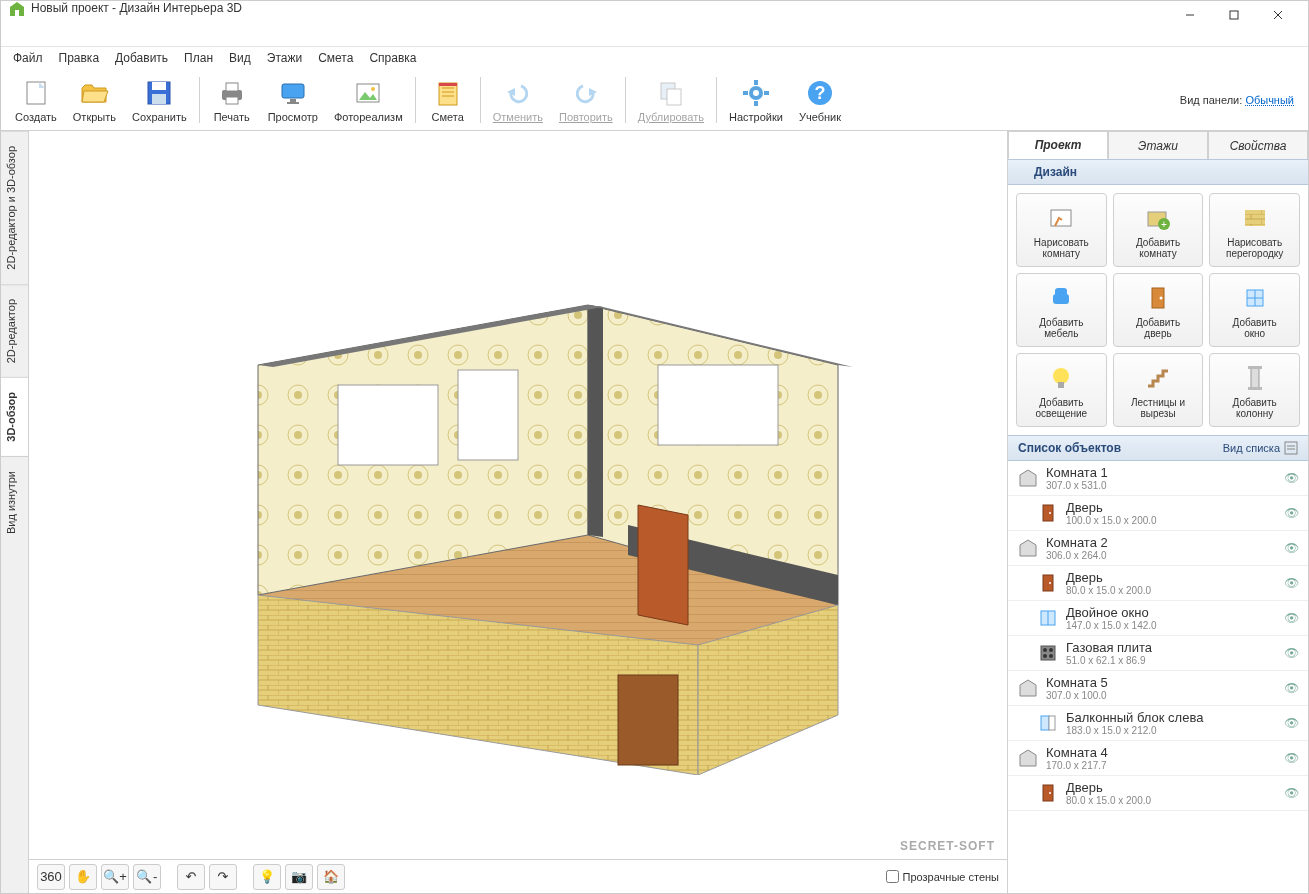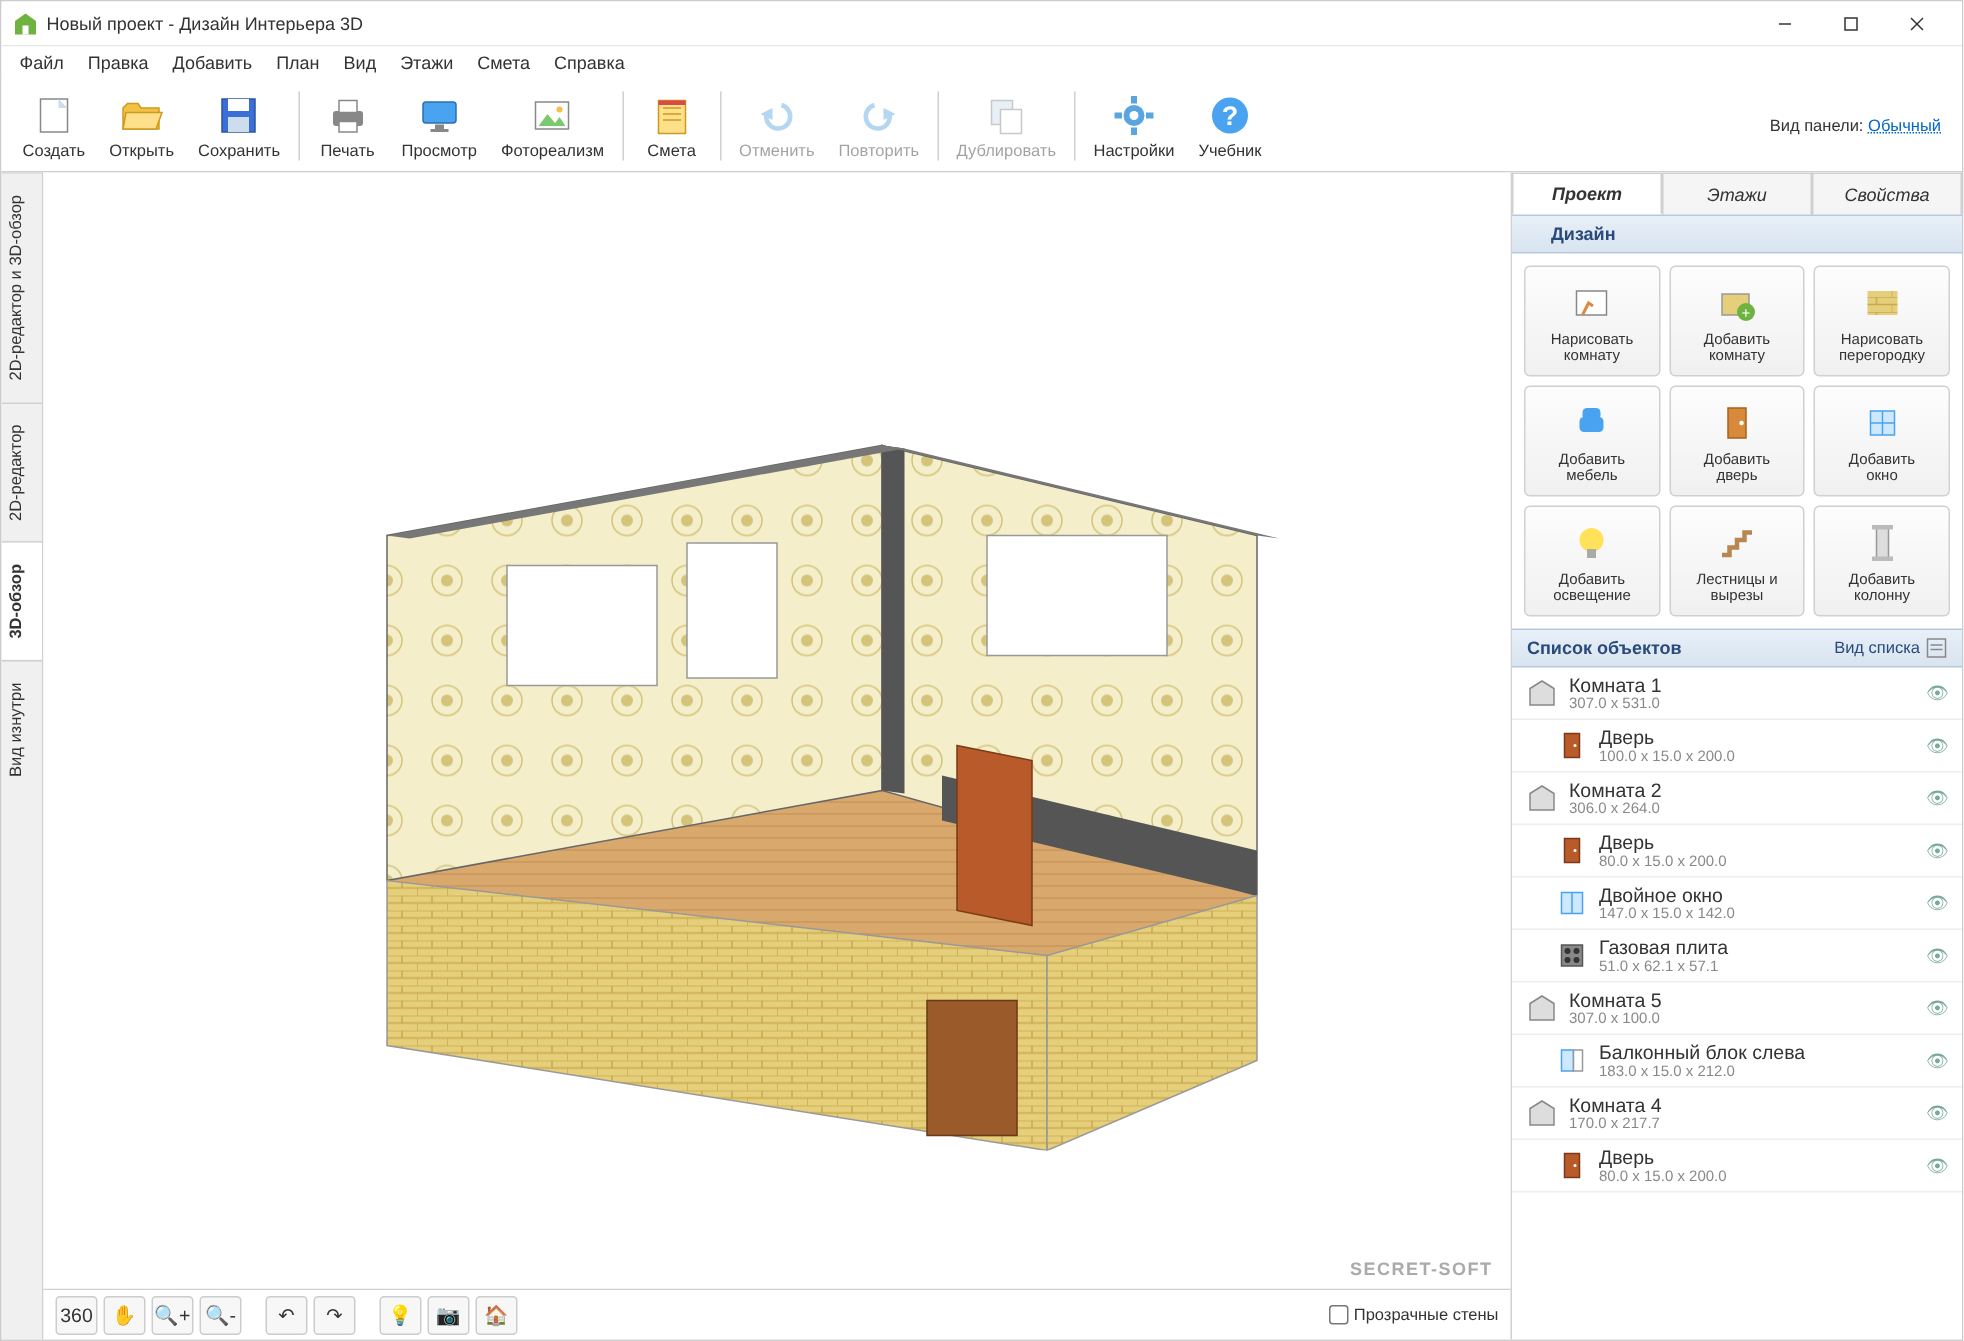--- a/index.html
+++ b/index.html
@@ -1,29 +1,29 @@
 <!DOCTYPE html>
 <html><head>
 <meta charset="utf-8">
 <style>
 * { box-sizing: border-box; margin: 0; padding: 0; }
 body { font-family: "Segoe UI", Tahoma, sans-serif; font-size: 12px; color: #333; background: #fff; }
 .window { width: 1309px; height: 894px; display: flex; flex-direction: column; border: 1px solid #ccc; }
-.titlebar { height: 30px; display: flex; align-items: center; padding: 0 8px; background: #fff; border-bottom: 1px solid #e5e5e5; }
+.titlebar { height: 46px; display: flex; padding: 0 8px; background: #fff; border-bottom: 1px solid #e5e5e5; }
 .titlebar .app-icon { width: 16px; height: 16px; margin-right: 6px; }
 .titlebar .title { flex: 1; font-size: 12px; color: #333; }
 .titlebar .win-controls { display: flex; gap: 0; }
 .titlebar .win-btn { width: 44px; height: 28px; display: flex; align-items: center; justify-content: center; cursor: pointer; color: #555; }
 .menubar { height: 22px; display: flex; align-items: center; padding: 0 4px; background: #fff; font-size: 12px; }
 .menubar .menu-item { padding: 2px 8px; cursor: pointer; }
 .toolbar { height: 62px; display: flex; align-items: center; padding: 2px 6px; background: #fff; border-bottom: 1px solid #d0d0d0; }
 .toolbar-btn { display: flex; flex-direction: column; align-items: center; justify-content: center; padding: 2px 8px; cursor: pointer; min-width: 56px; }
 .toolbar-btn .ico { width: 32px; height: 32px; display: flex; align-items: center; justify-content: center; }
 .toolbar-btn .lbl { font-size: 11px; margin-top: 2px; }
-.toolbar-btn.disabled { opacity: 0.45; cursor: default; }
+.toolbar-btn.disabled { opacity: 0.45; cursor: default; text-decoration: underline; }
 .toolbar-sep { width: 1px; height: 46px; background: #d0d0d0; margin: 0 4px; }
 .panel-mode { margin-left: auto; font-size: 11px; padding-right: 8px; }
 .panel-mode a { color: #0066cc; text-decoration: underline dotted; }
 .body { flex: 1; display: flex; overflow: hidden; }
 .left-tabs { width: 28px; background: #f0f0f0; border-right: 1px solid #d0d0d0; display: flex; flex-direction: column; }
 .vtab { flex: 0 0 auto; writing-mode: vertical-rl; transform: rotate(180deg); padding: 14px 4px; font-size: 11px; text-align: center; border-bottom: 1px solid #d0d0d0; cursor: pointer; background: #f0f0f0; }
 .vtab.active { background: #fff; font-weight: 600; }
 .viewport { flex: 1; background: #fff; display: flex; flex-direction: column; border-right: 1px solid #d0d0d0; }
 .canvas { flex: 1; background: #ffffff; display: flex; align-items: center; justify-content: center; position: relative; }
 .room3d { width: 720px; height: 560px; position: relative; }
@@ -486,21 +486,21 @@
               <svg width="22" height="22">
                 <rect x="4" y="4" width="14" height="14" fill="#888" stroke="#555"></rect>
                 <circle cx="8" cy="8" r="2" fill="#333"></circle>
                 <circle cx="14" cy="8" r="2" fill="#333"></circle>
                 <circle cx="8" cy="14" r="2" fill="#333"></circle>
                 <circle cx="14" cy="14" r="2" fill="#333"></circle>
               </svg>
             </span>
             <span class="obj-txt">
               <span class="obj-name">Газовая плита</span>
-              <span class="obj-dim">51.0 x 62.1 x 57.1</span>
+              <span class="obj-dim">51.0 x 62.1 x 86.9</span>
             </span>
             <span class="eye">👁</span>
           </div>
           <div class="obj-row">
             <span class="obj-ico">
               <svg width="22" height="22">
                 <polygon points="3,8 11,3 19,8 19,19 3,19" fill="#ddd" stroke="#888"></polygon>
               </svg>
             </span>
             <span class="obj-txt">

